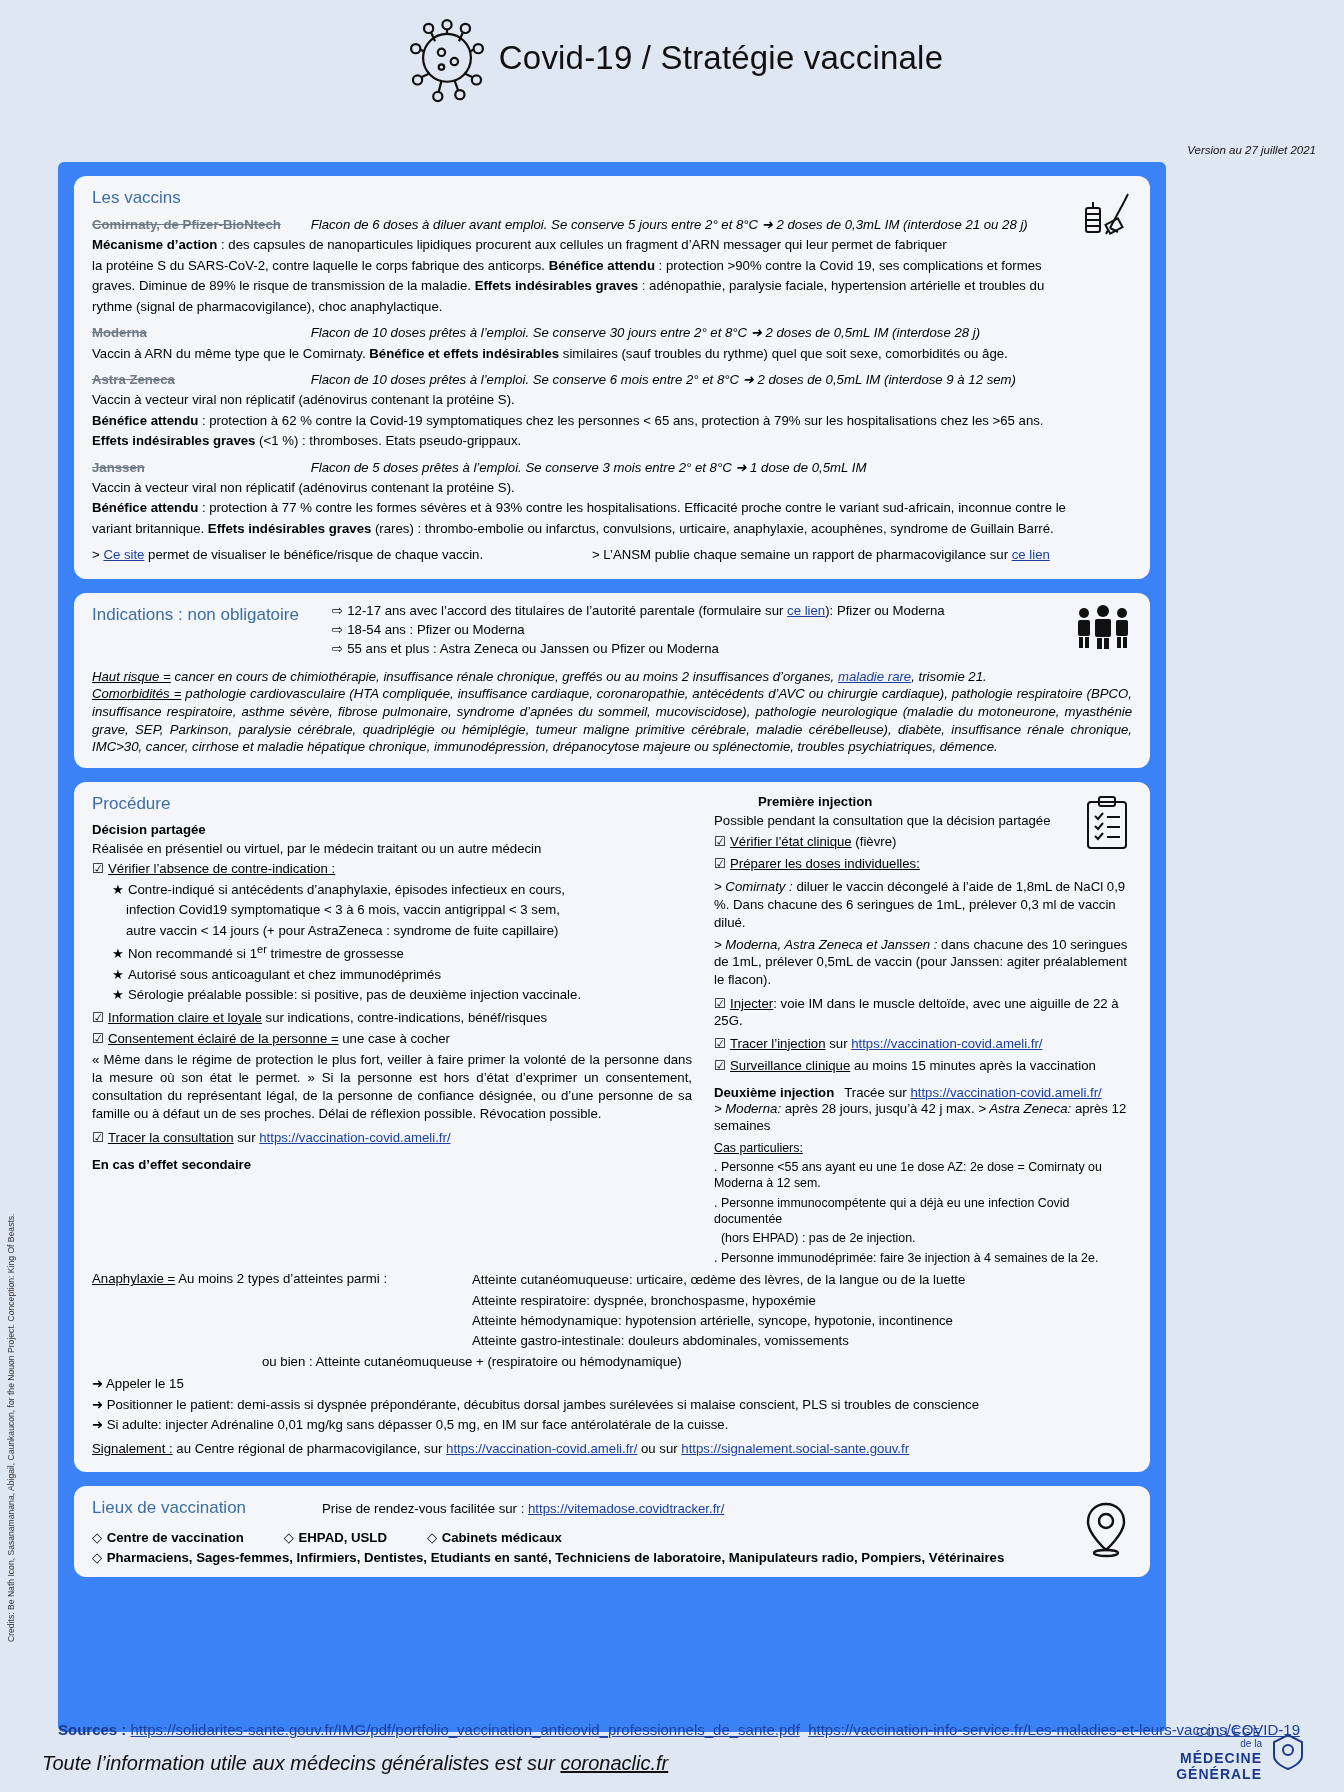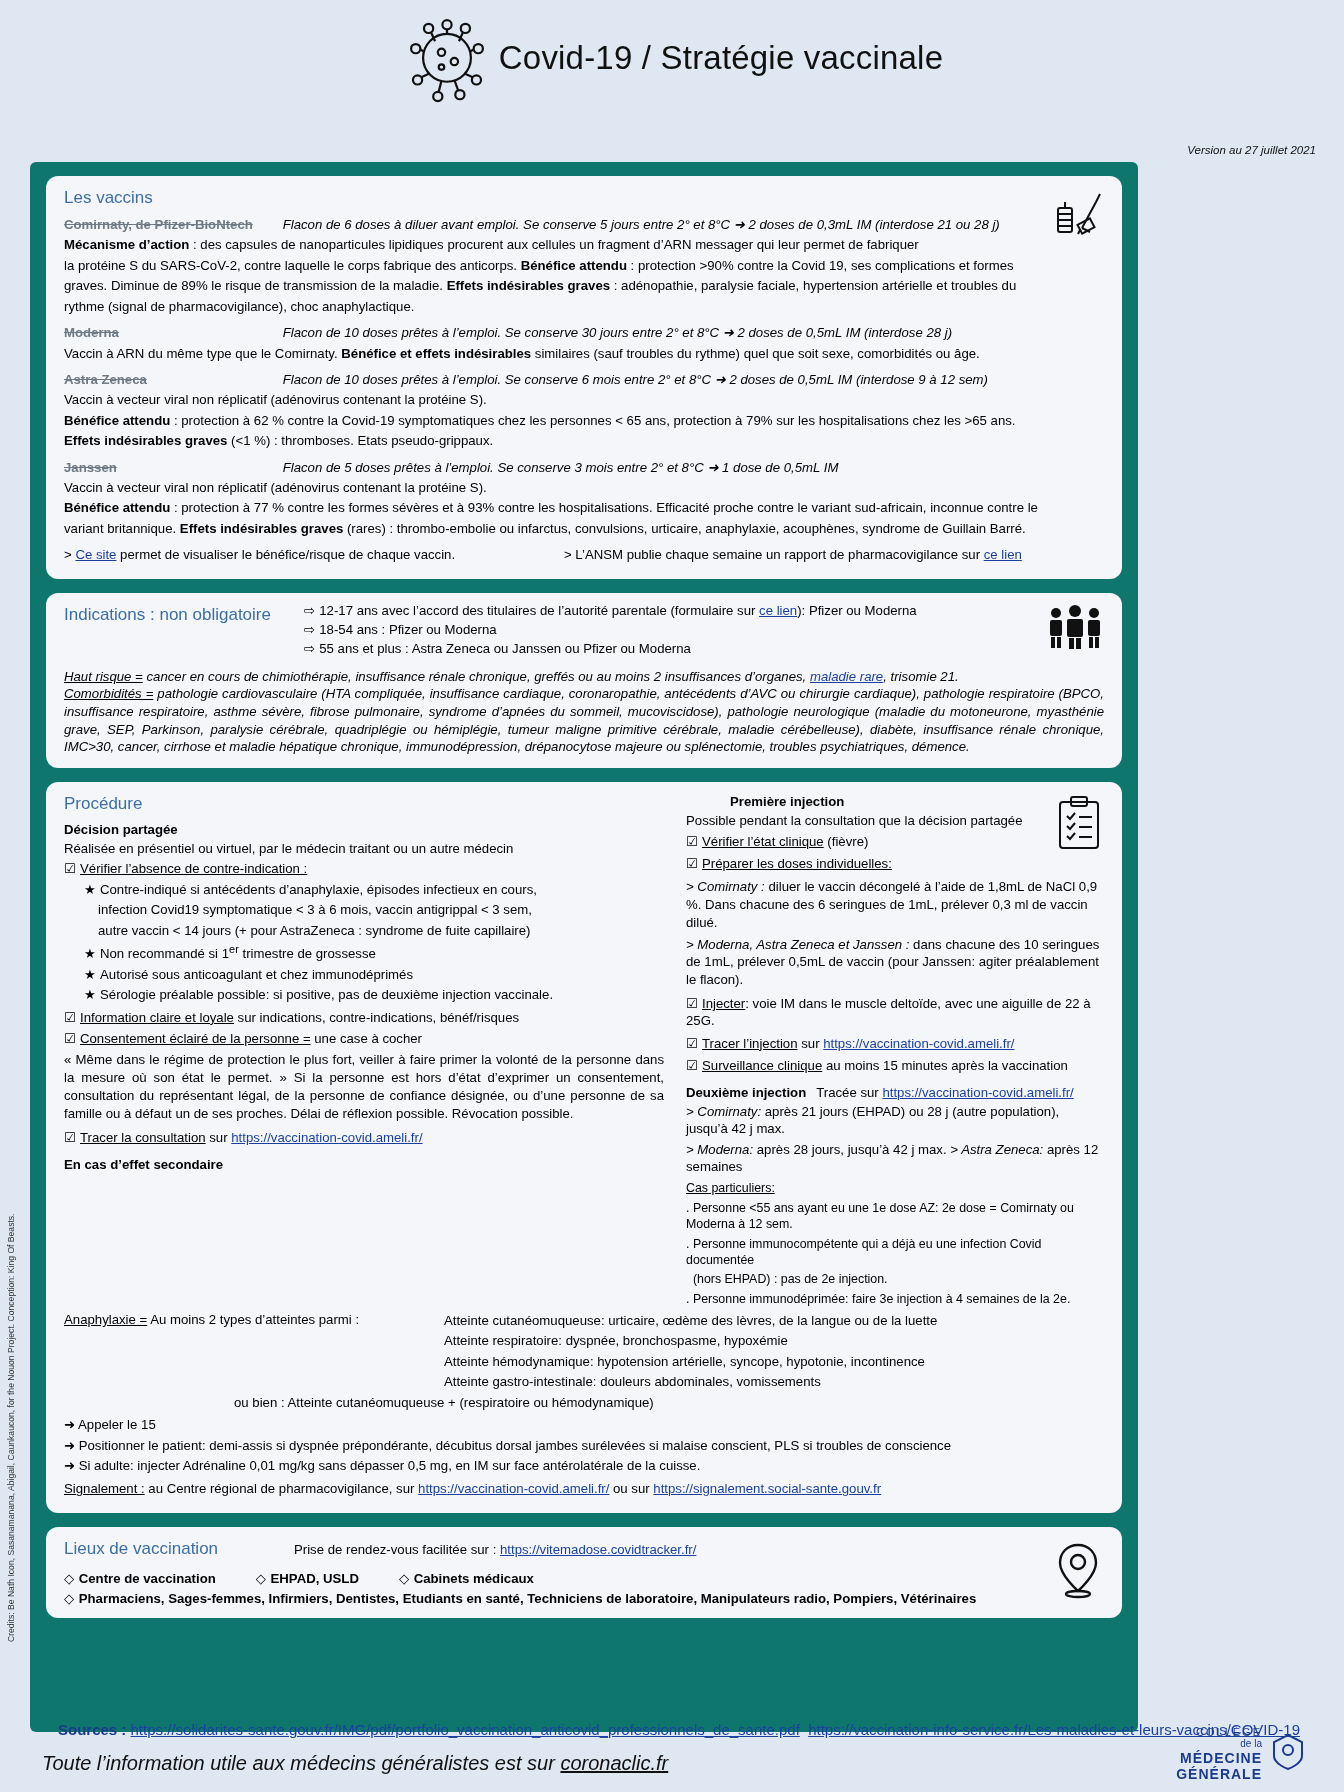--- a/index.html
+++ b/index.html
@@ -35,24 +35,24 @@
     right:28px;
     top:144px;
     font-style:italic;
     font-size:11.5px;
     color:#111;
   }
 
   
   .sheet{
     position:absolute;
-    left:30px; top:162px;
+    left:58px; top:162px;
     width:1108px;
     height:1570px;
-    background:#0f766e;
+    background:#3b82f6;
     border-radius:6px;
   }
   .panel{
     background:#f4f6fa;
     border-radius:12px;
     margin:14px 16px;
     padding:10px 18px 12px 18px;
     position:relative;
   }
   .panel-title{
@@ -332,21 +332,20 @@
           <div class="row" style="margin-top:6px;line-height:1.35;"><span class="it">&gt; Comirnaty :</span><span> diluer le vaccin décongelé à l’aide de 1,8mL de NaCl 0,9 %. Dans chacune des 6 seringues de 1mL, prélever 0,3 ml de vaccin dilué.</span></div>
           <div class="row" style="margin-top:4px;line-height:1.35;"><span class="it">&gt; Moderna, Astra Zeneca et Janssen :</span><span> dans chacune des 10 seringues de 1mL, prélever 0,5mL de vaccin (pour Janssen: agiter préalablement le flacon).</span></div>
           <div class="row" style="margin-top:6px;"><span class="chk">☑ </span><span class="u">Injecter</span><span>: voie IM dans le muscle deltoïde, avec une aiguille de 22 à 25G.</span></div>
           <div class="row" style="margin-top:5px;"><span class="chk">☑ </span><span class="u">Tracer l’injection</span><span> sur </span><a class="link" href="#">https://vaccination-covid.ameli.fr/</a></div>
           <div class="row" style="margin-top:5px;"><span class="chk">☑ </span><span class="u">Surveillance clinique</span><span> au moins 15 minutes après la vaccination</span></div>
 
           <div style="margin-top:10px;display:flex;align-items:baseline;gap:10px;">
             <span class="b">Deuxième injection</span>
             <span><span>Tracée sur </span><a class="link" href="#">https://vaccination-covid.ameli.fr/</a></span>
           </div>
-          <div class="row" style="margin-top:3px;"><span class="it">&gt; Comirnaty:</span><span> après 21 jours (EHPAD) ou 28 j (autre population), jusqu’à 42 j max.</span></div>
           <div class="row"><span class="it">&gt; Moderna:</span><span> après 28 jours, jusqu’à 42 j max.   </span><span class="it">&gt; Astra Zeneca:</span><span> après 12 semaines</span></div>
           <div class="row u small" style="margin-top:5px;">Cas particuliers:</div>
           <div class="row small">. Personne &lt;55 ans ayant eu une 1e dose AZ: 2e dose = Comirnaty ou Moderna à 12 sem.</div>
           <div class="row small">. Personne immunocompétente qui a déjà eu une infection Covid documentée</div>
           <div class="row small" style="white-space:pre">  (hors EHPAD) : pas de 2e injection.</div>
           <div class="row small">. Personne immunodéprimée: faire 3e injection à 4 semaines de la 2e.</div>
         </div>
       </div>
 
       <div style="margin-top:2px;">

